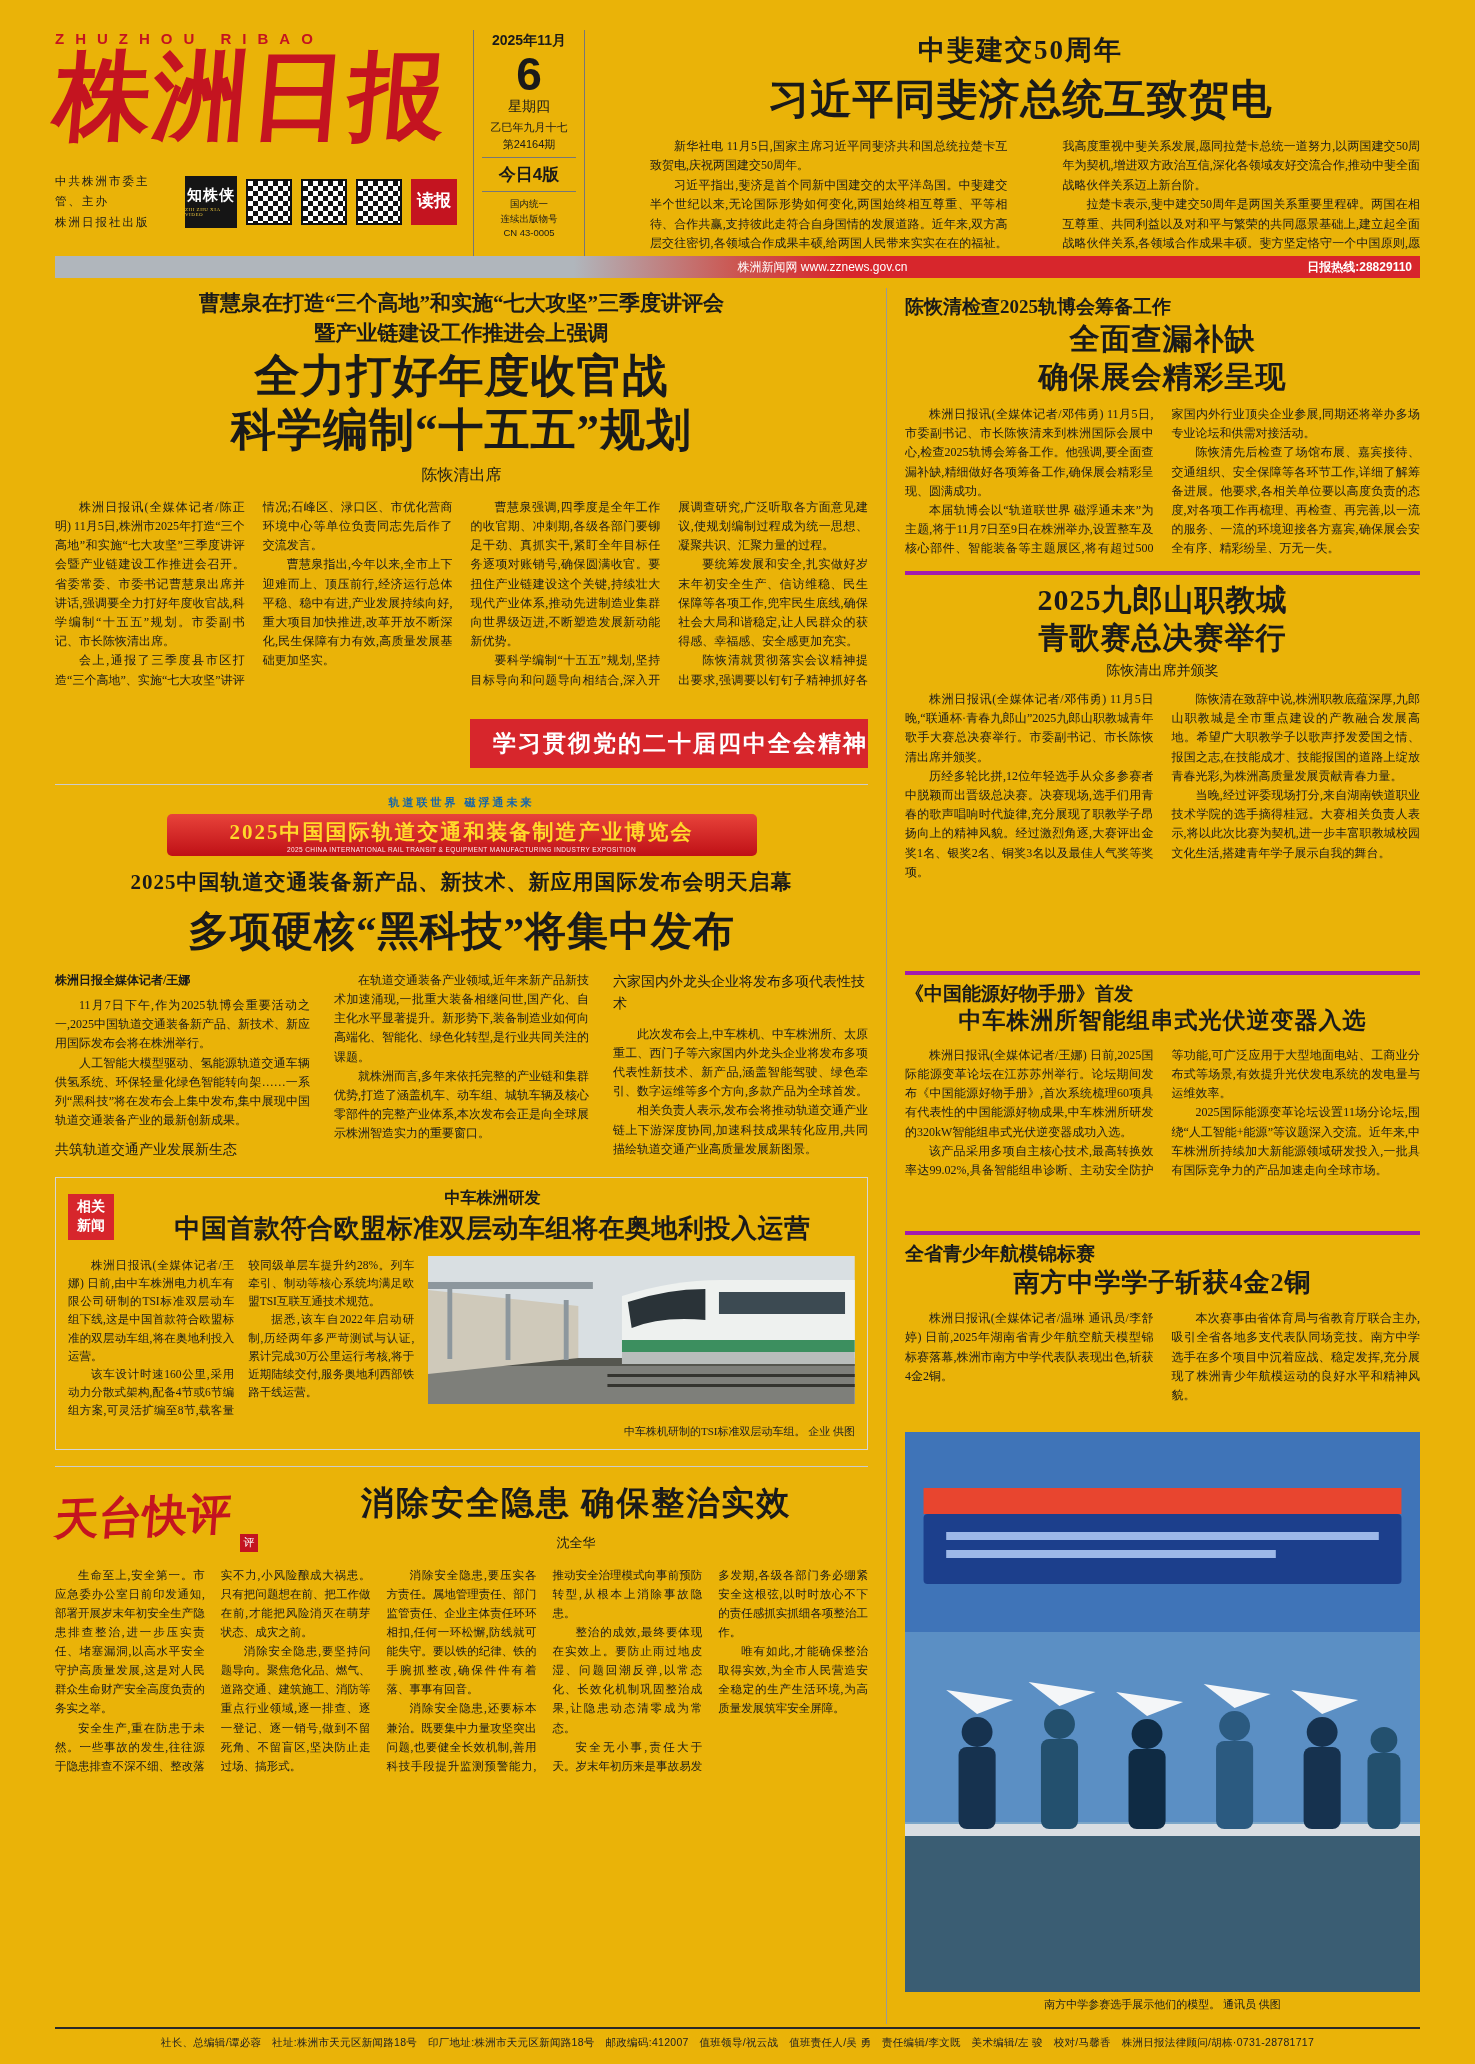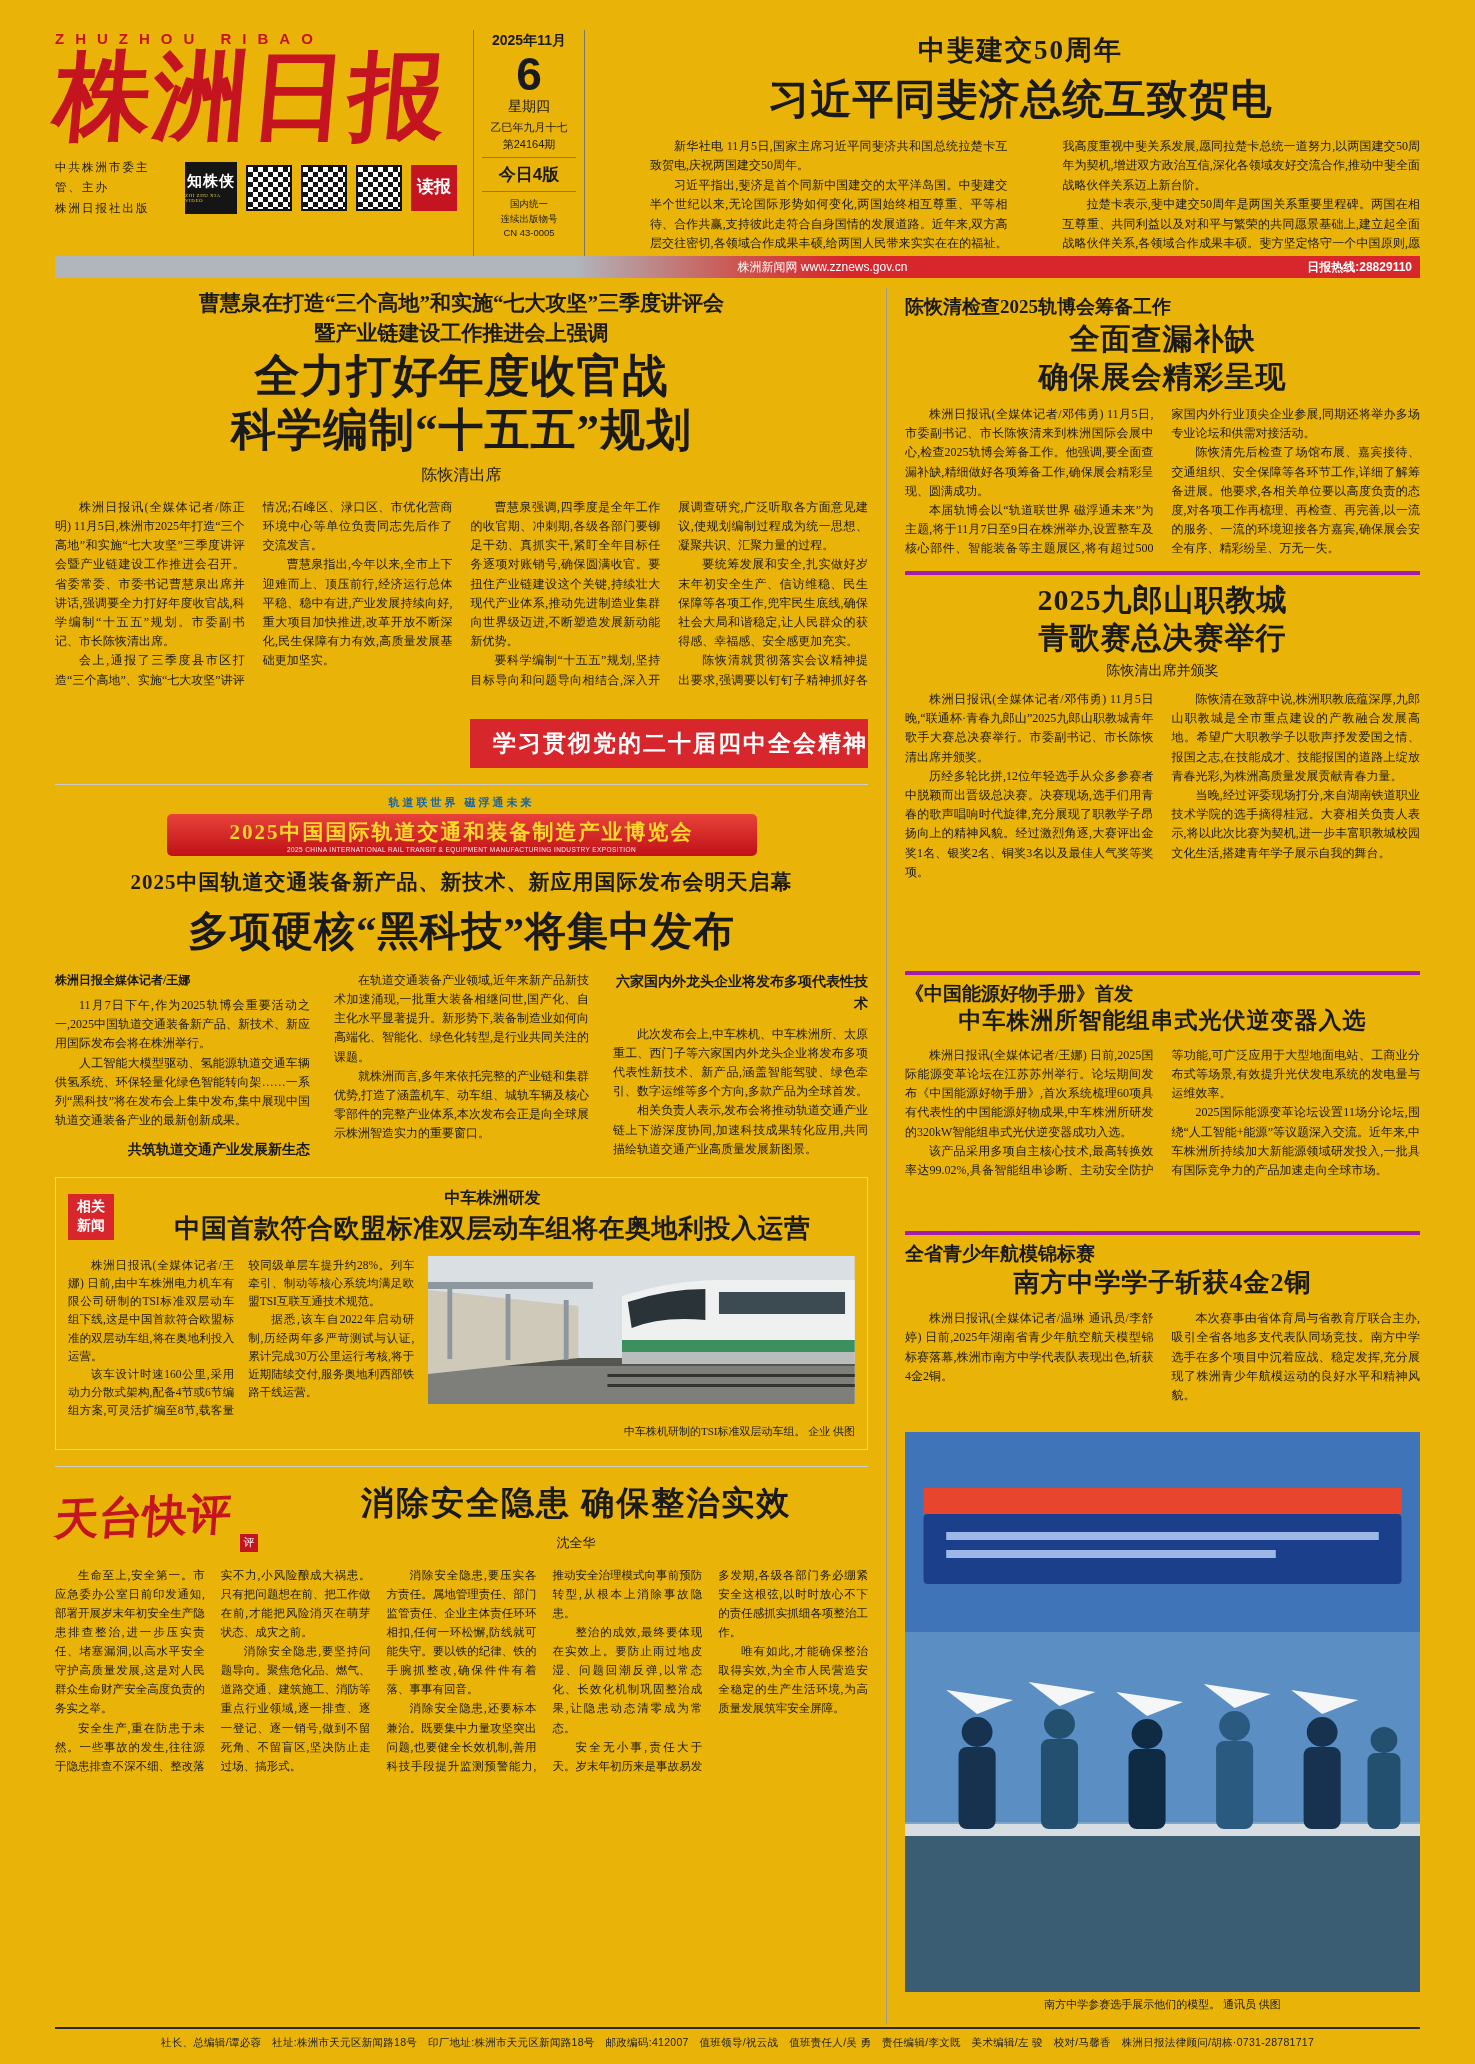--- a/index.html
+++ b/index.html
@@ -3,21 +3,21 @@
 <meta charset="utf-8">
 <style>
 *{margin:0;padding:0;box-sizing:border-box;}
 html,body{background:#9a9a9a;}
 .page{width:1475px;height:2064px;margin:0 auto;background:#eab308;position:relative;padding:0 55px;overflow:hidden;color:#1a1a1a;font-family:"Liberation Serif","DejaVu Serif",serif;}
 
 .top{display:flex;padding-top:30px;height:256px;}
 .masthead{width:402px;flex:none;}
 .mast-latin{color:#c41420;font-weight:bold;font-size:15px;letter-spacing:11px;font-family:"Liberation Sans",sans-serif;}
 .mast-title{color:#c41420;font-size:96px;font-weight:900;line-height:1.05;letter-spacing:2px;transform:skewX(-5deg);white-space:nowrap;}
-.mast-row{display:flex;align-items:center;gap:9px;margin-top:9px;}
+.mast-row{display:flex;align-items:center;gap:9px;margin-top:23px;}
 .mast-org{font-size:11.5px;line-height:1.8;letter-spacing:2px;}
 .video-box{width:52px;height:52px;background:#151515;color:#fff;display:flex;flex-direction:column;align-items:center;justify-content:center;flex:none;}
 .video-name{font-size:15px;font-weight:bold;letter-spacing:1px;}
 .video-sub{font-size:5px;letter-spacing:.5px;color:#e8c33b;margin-top:2px;}
 .qr{width:46px;height:46px;flex:none;border:2px solid #111;background:repeating-conic-gradient(#111 0% 25%, #fff 0% 50%);background-size:10px 10px;}
 .read-tag{width:46px;height:46px;background:#c41420;color:#fff;font-size:17px;font-weight:bold;display:flex;align-items:center;justify-content:center;flex:none;text-align:center;line-height:1.1;}
 .datebox{width:112px;flex:none;border-left:1px solid #777;border-right:1px solid #777;margin:0 16px;padding:2px 8px;text-align:center;font-family:"Liberation Sans",sans-serif;}
 .db-ym{font-size:14px;font-weight:bold;}
 .db-day{font-size:46px;font-weight:bold;line-height:1.05;}
 .db-week{font-size:14px;}
@@ -49,21 +49,21 @@
 .expo{margin-top:16px;border-top:1px solid #ccc;padding-top:10px;}
 .expo-logoline{text-align:center;color:#1565ab;font-size:11px;font-weight:bold;letter-spacing:3px;font-family:"Liberation Sans",sans-serif;}
 .expo-banner{width:590px;margin:4px auto 0;background:linear-gradient(180deg,#e8433a,#bf1016);border-radius:5px;text-align:center;padding:4px 0 3px;}
 .expo-banner-cn{color:#ffd92a;font-size:21px;font-weight:900;letter-spacing:2px;}
 .expo-banner-en{color:#ffe9e7;font-size:6.5px;letter-spacing:.4px;font-family:"Liberation Sans",sans-serif;}
 .expo-deck{font-size:21px;font-weight:bold;text-align:center;margin-top:12px;letter-spacing:1px;}
 .expo-title{font-size:41px;font-weight:900;text-align:center;margin:8px 0 12px;letter-spacing:1px;}
 .expo-body{columns:3;column-gap:24px;font-size:12px;line-height:1.6;text-align:justify;height:192px;overflow:hidden;}
 .expo-byline{font-weight:bold;margin-bottom:6px;}
 .expo-body p{text-indent:2em;}
-.expo-sub{font-weight:700;text-align:right;font-size:14px;margin:9px 0;}
+.expo-sub{font-weight:400;text-align:left;font-size:14px;margin:9px 0;}
 
 .related{border:1px solid #d5d5d5;margin-top:14px;padding:10px 12px;}
 .rel-head{display:flex;align-items:center;gap:16px;}
 .rel-tag{background:#d7262c;color:#fff;font-size:14px;font-weight:bold;text-align:center;line-height:1.35;padding:4px 9px;flex:none;}
 .rel-titles{flex:1;text-align:center;}
 .rel-kicker{font-size:16px;font-weight:bold;}
 .rel-headline{font-size:26px;font-weight:900;margin-top:2px;letter-spacing:.5px;}
 .rel-body{display:flex;gap:14px;margin-top:10px;}
 .rel-text{width:44%;flex:none;columns:2;column-gap:14px;font-size:11.5px;line-height:1.58;text-align:justify;height:164px;overflow:hidden;}
 .rel-text p{text-indent:2em;}

